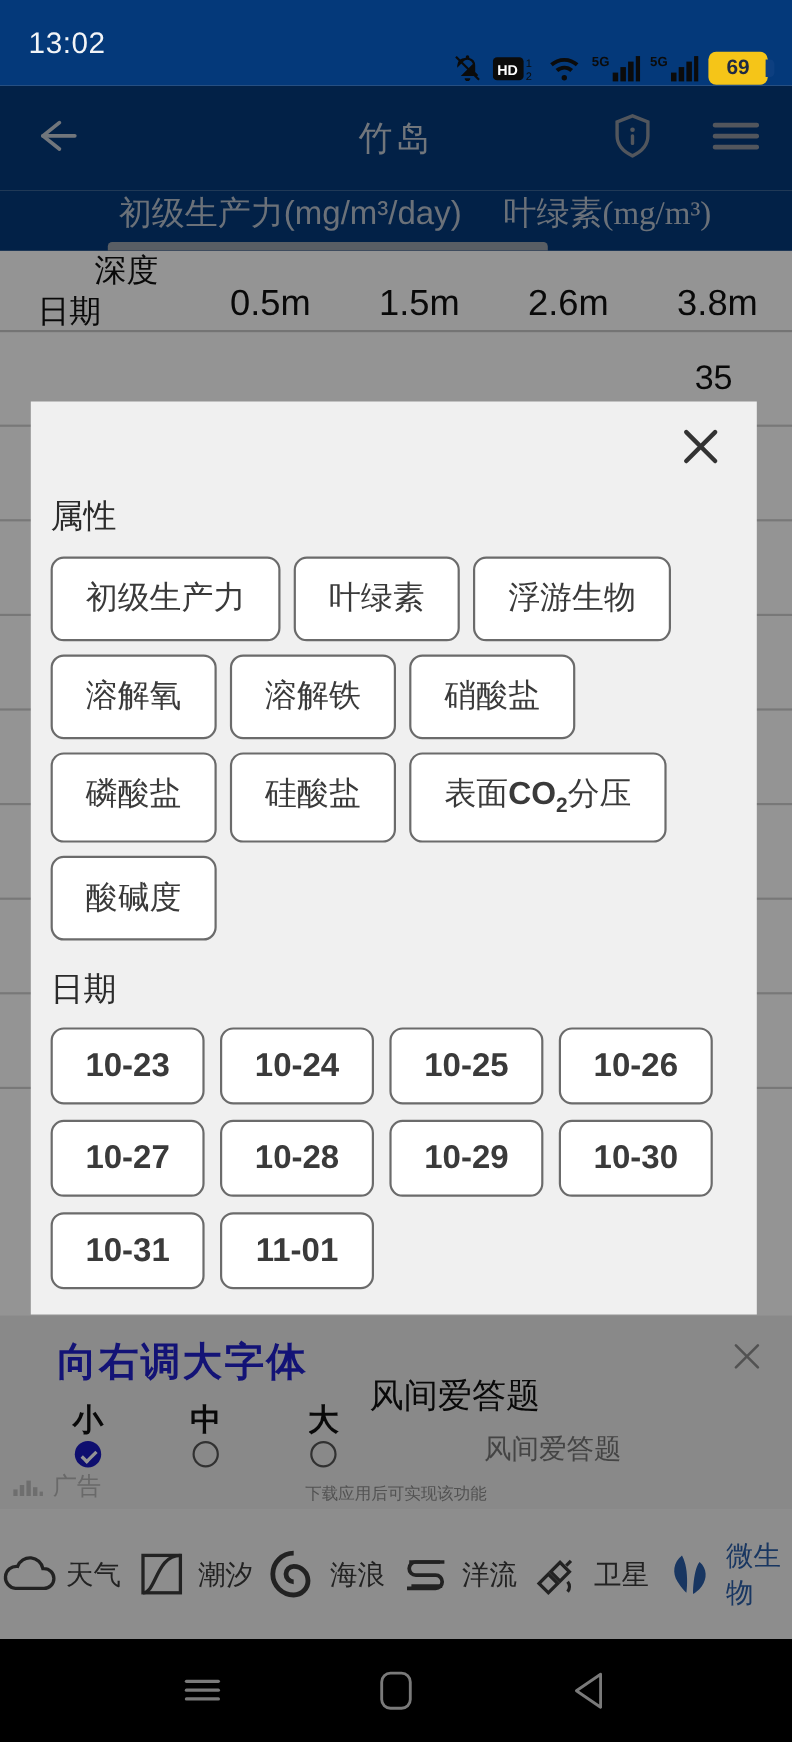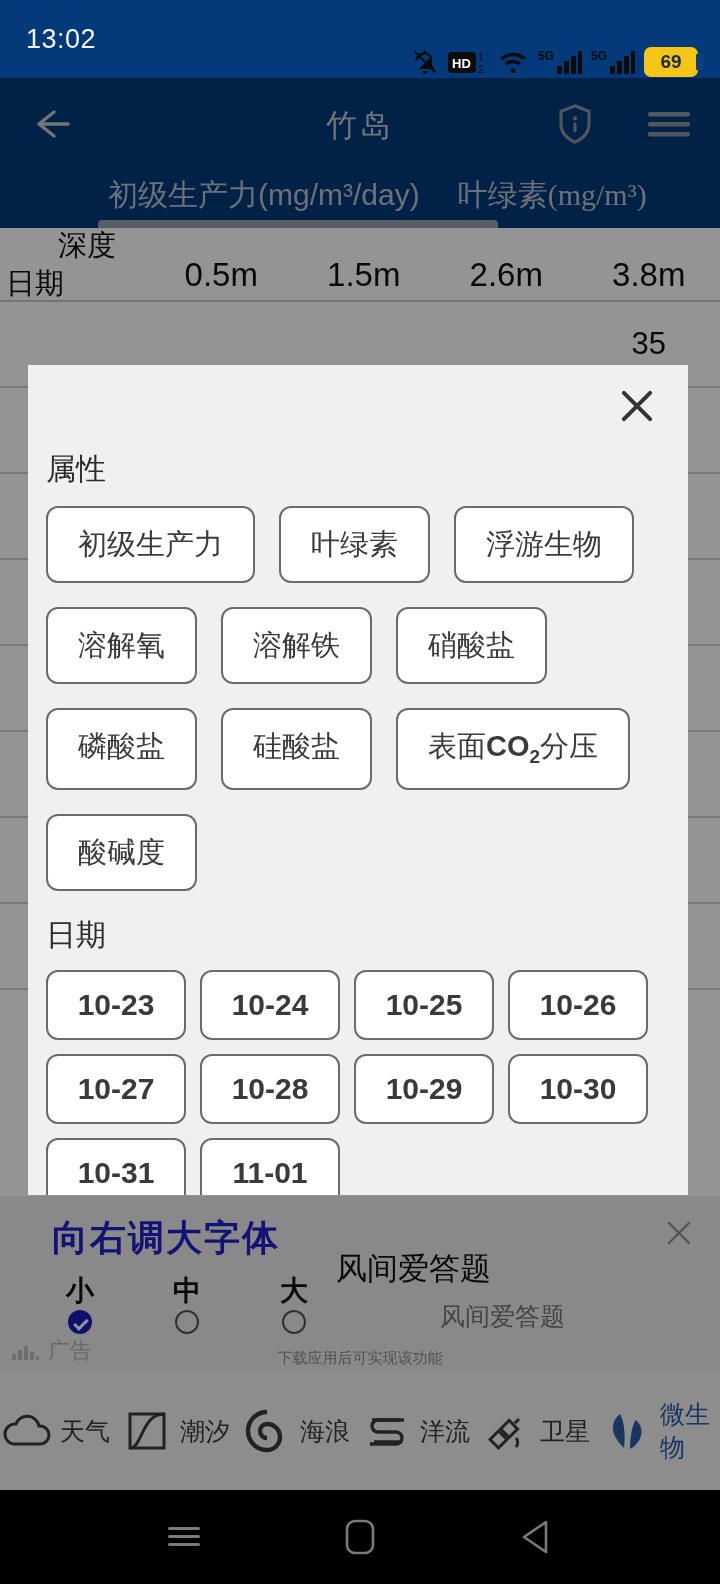--- a/index.html
+++ b/index.html
@@ -38,21 +38,21 @@
               display:flex; align-items:flex-start; padding-left:108px; }
   .tab { color:#b9c3d0; font-size:30px; white-space:nowrap; line-height:44px; }
   .tab + .tab { margin-left:38px;font-family:Liberation Serif, serif; }
   .tab-underline { position:absolute; left:98px; bottom:0; width:400px; height:8px;
                    background:#9aa3ad; border-radius:4px 4px 0 0; }
 
   
   .tablewrap { background:#fff; }
   .thead { display:flex; align-items:flex-end; position:relative; height:72px;
            padding:0 0 4px 0; }
-  .thead .corner { width:150px; position:relative; height:72px; }
+  .thead .corner { width:150px; position:relative; height:72px;margin-left:28px; }
   .thead .corner .d1 { position:absolute; left:58px; top:2px; font-size:29px; color:#111; }
   .thead .corner .d2 { position:absolute; left:6px; top:40px; font-size:29px; color:#111; }
   .thead .dcell { flex:1; text-align:center; font-size:33px; color:#111; padding-bottom:2px; }
   .thsep { height:2px; background:#c9c9c9; }
   .trow { display:flex; height:86px; align-items:center; border-bottom:2px solid #cfcfcf; }
   .trow .c0 { width:150px; text-align:center; font-size:31px; color:#111; }
   .trow .c { flex:1; text-align:center; font-size:31px; color:#111; }
 
   
   .ad { position:absolute; left:0; top:1196px; width:720px; height:176px; background:#ececec; }
@@ -85,21 +85,21 @@
   
   .scrim { position:absolute; left:0; top:78px; width:720px; height:1412px;
            background:rgba(0,0,0,0.42); }
 
   
   .modal { position:absolute; left:28px; top:365px; width:660px; height:830px;
            background:#f0f0f0; overflow:hidden; }
   .modal-close { position:absolute; right:30px; top:20px; cursor:pointer; }
   .sec-title { font-size:30px; color:#2b2b2b; margin:84px 0 0 18px; }
   .sec-title.dates { margin-top:24px; }
-  .chips { display:flex; flex-wrap:wrap; gap:24px; padding:16px 0 0 18px; width:628px; }
+  .chips { display:flex; flex-wrap:wrap; gap:12px; padding:16px 0 0 18px; width:628px; }
   .chip { border:2px solid #6b6b6b; border-radius:12px; background:#fff;
           font-size:29px; color:#3a3a3a; padding:22px 30px; line-height:1; white-space:nowrap; }
   .chip sub { font-size:19px; }
   .chip b { font-weight:700; font-family:"Liberation Sans",sans-serif; }
   .dchips { display:flex; flex-wrap:wrap; gap:14px; padding:14px 0 0 18px; width:640px; }
   .dchip { border:2px solid #6b6b6b; border-radius:12px; background:#fff;
            width:140px; height:70px; display:flex; align-items:center; justify-content:center;
            font-size:30px; color:#3a3a3a; font-weight:600; }
 
   

